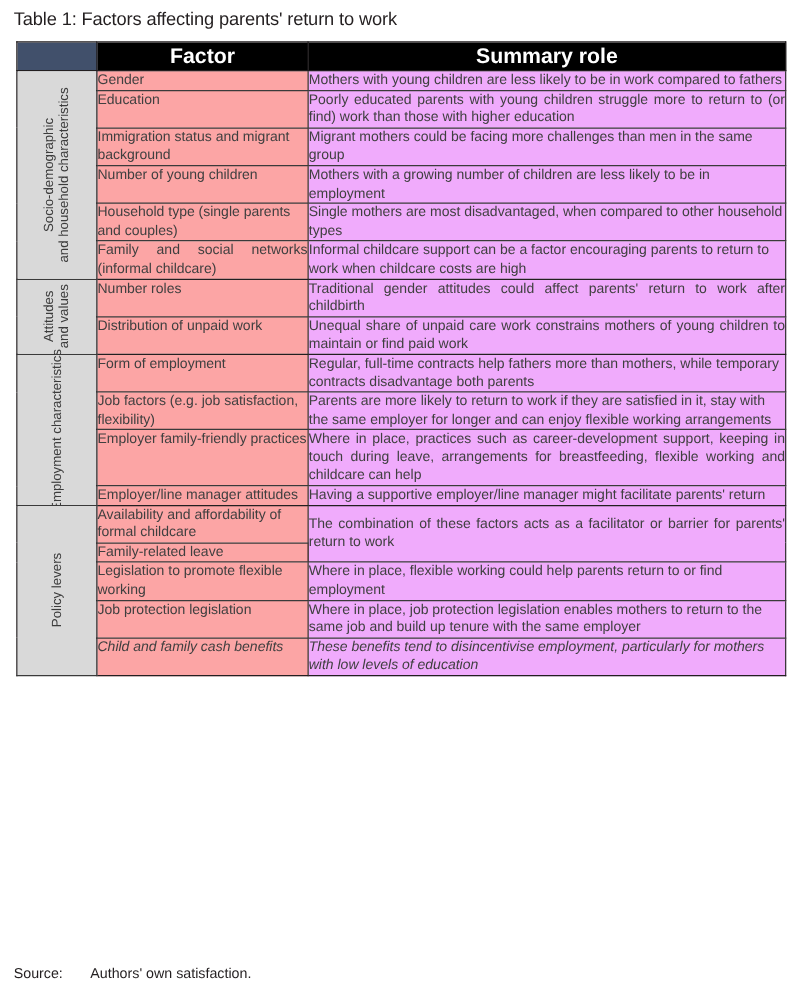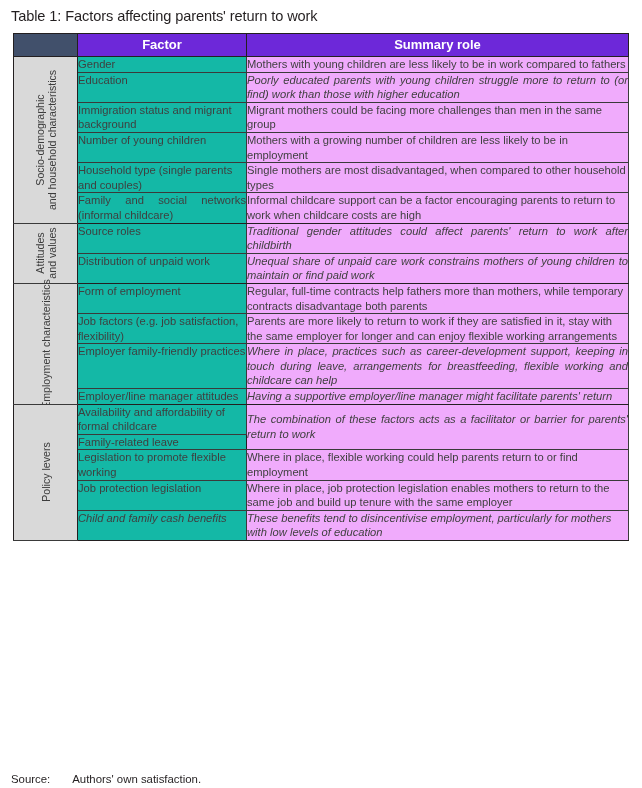--- a/index.html
+++ b/index.html
@@ -52,23 +52,23 @@
     padding: 0;
   }
 
   
   col.c-side { width: 64px; }
   col.c-factor { width: 169px; }
   col.c-summary { width: 382px; }
 
   
   .hdr-cell {
-    background: #6d28d9;
+    background: #000000;
     color: #ffffff;
-    font-size: 13px;
+    font-size: 17px;
     text-align: center;
     height: 22px;
     line-height: 22px;
     border-color: #231f20 !important;
     border-bottom: 1.6px solid #231f20 !important;
   }
   .hdr-blank {
     background: #41506b;
     border-color: #231f20 !important;
     border-bottom: 1.6px solid #231f20 !important;
@@ -98,38 +98,37 @@
     top: 50%;
     transform: translate(-50%, -50%);
   }
 
   
   .factor-cell {
     font-size: 11.2px;
     line-height: 14.6px;
     color: #3f3f3f;
     padding: 5px 5px 5px 8px;
-    background: #14b8a6;
+    background: #fca5a5;
   }
   .factor-cell.just {
     text-align: justify;
     text-align-last: left;
   }
   .summary-cell {
     font-size: 11.2px;
     line-height: 14.6px;
     color: #3f3f3f;
     padding: 5px 8px 5px 8px;
     background: #f0abfc;
     border-left: 1.6px solid #231f20 !important;
   }
   .summary-cell.just {
     text-align: justify;
     text-align-last: left;
-    font-style: italic;
   }
   .summary-cell.mid {
     vertical-align: middle;
   }
 
   
   tr.sec-end > td { border-bottom: 1.6px solid #231f20 !important; }
   tr.tbl-end > td { border-bottom: 1.6px solid #231f20 !important; font-style: italic; }
 
   .source {
@@ -201,21 +200,21 @@
 
         <tr>
           <td class="group-cell" rowspan="2">
             <span class="rot-holder">
               <span class="group-rot">
                 <span>Attitudes</span><br>
                 <span>and values</span>
               </span>
             </span>
           </td>
-          <td class="factor-cell">Source roles</td>
+          <td class="factor-cell">Number roles</td>
           <td class="summary-cell just">Traditional gender attitudes could affect parents' return to work after childbirth</td>
         </tr>
         <tr class="sec-end">
           <td class="factor-cell">Distribution of unpaid work</td>
           <td class="summary-cell just">Unequal share of unpaid care work constrains mothers of young children to maintain or find paid work</td>
         </tr>
 
         <tr>
           <td class="group-cell" rowspan="4">
             <span class="rot-holder">

